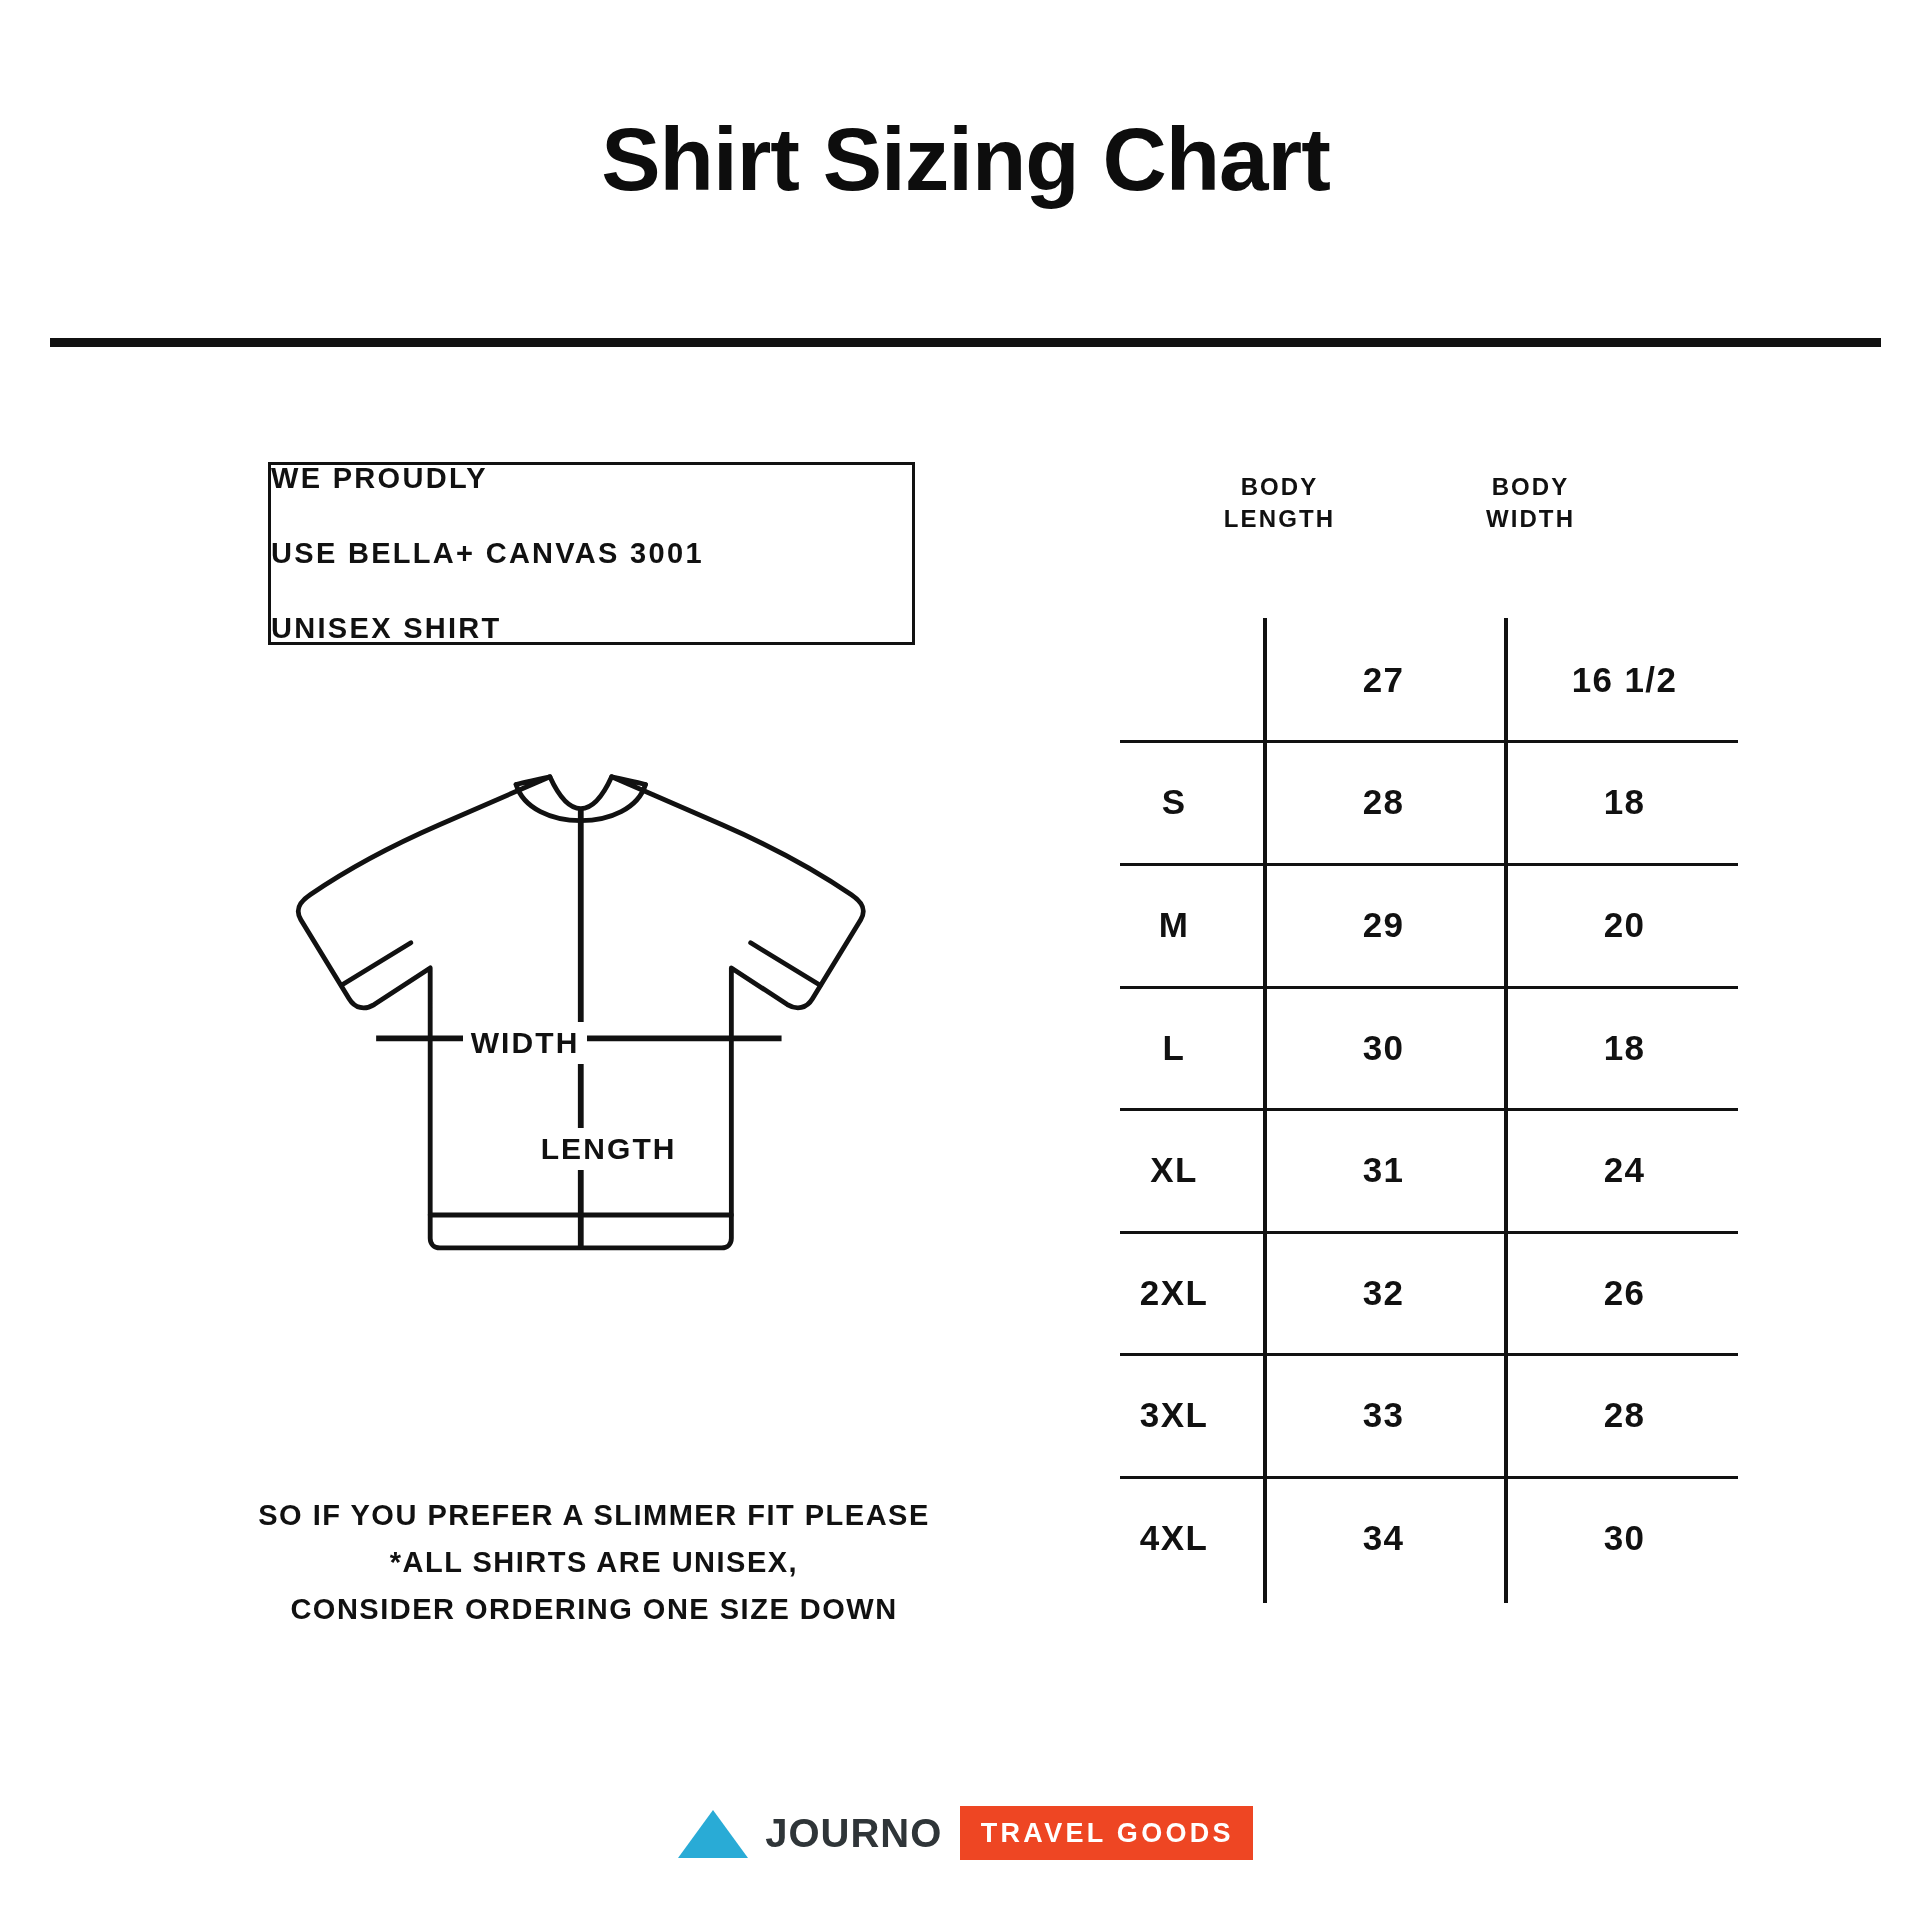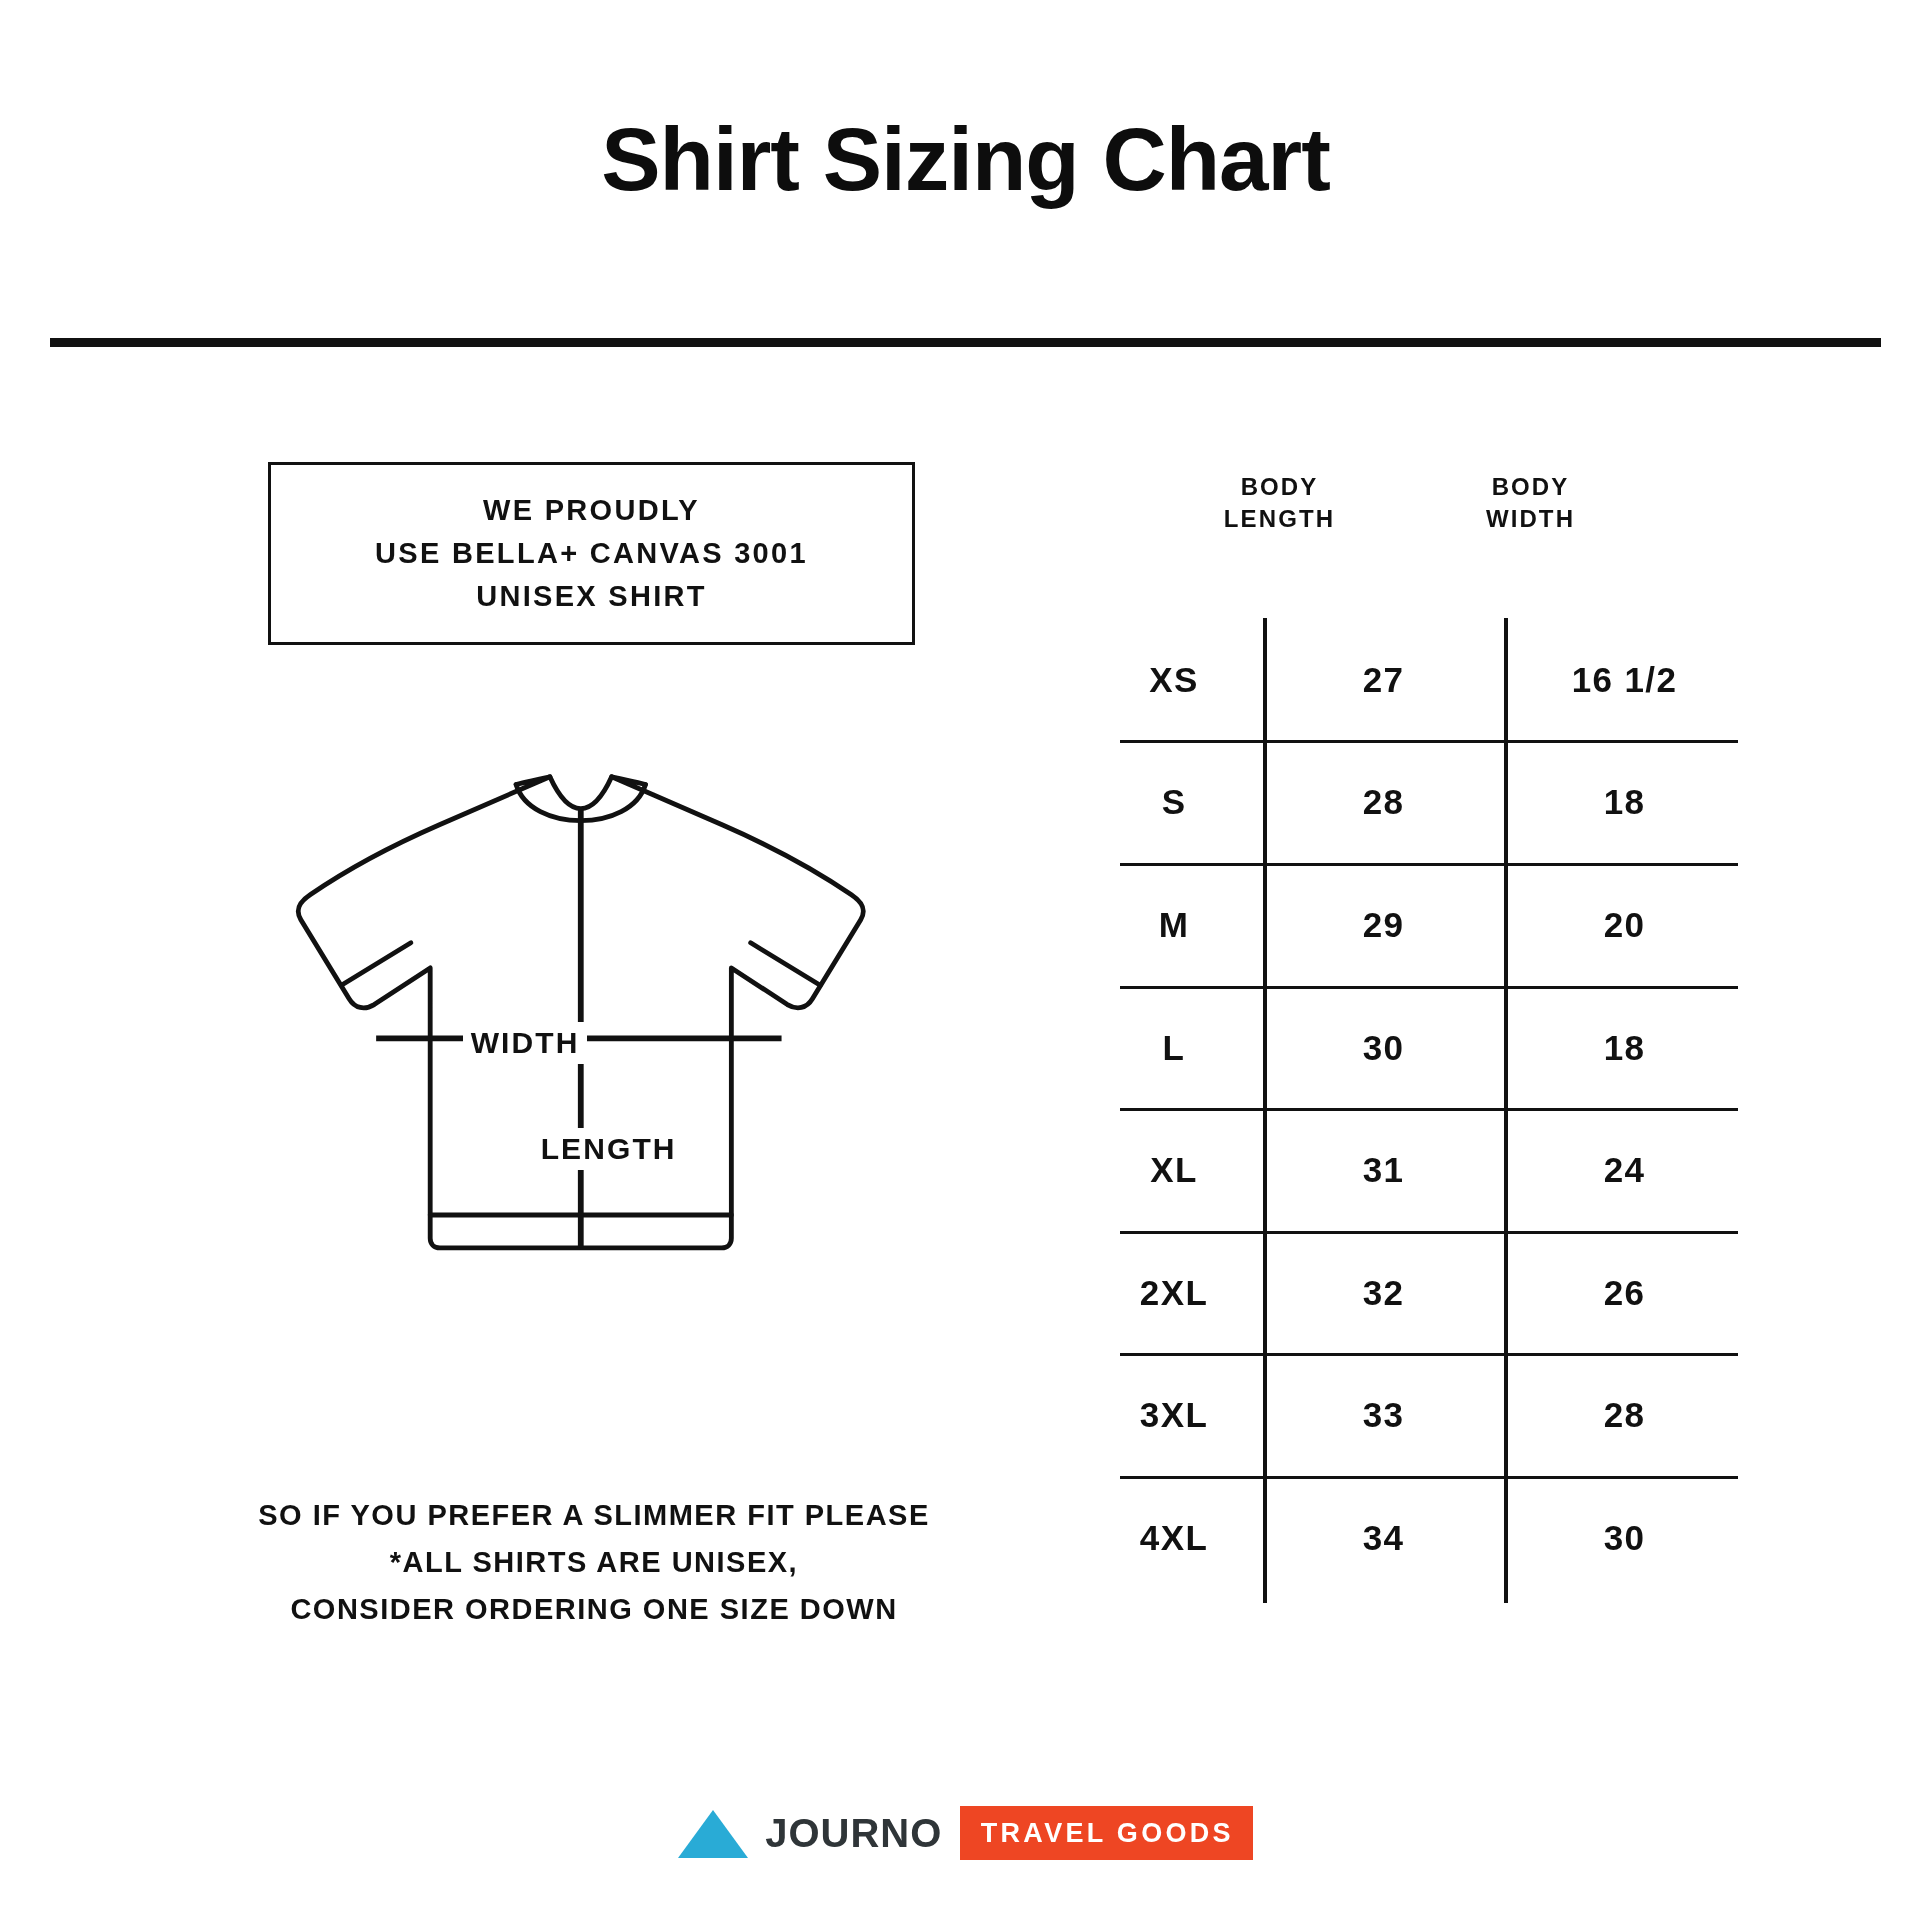--- a/index.html
+++ b/index.html
@@ -48,22 +48,23 @@
   .brand-box {
     position: absolute;
     top: 462px;
     left: 268px;
     width: 647px;
     height: 183px;
     border: 3.9px solid #111111;
     box-sizing: border-box;
     display: flex;
     flex-direction: column;
-    align-items: center;
+    align-items: flex-start;
     justify-content: center;
+    gap: 32px;
   }
   .brand-box .line {
     font-size: 29px;
     font-weight: bold;
     letter-spacing: 2.3px;
     line-height: 1.48;
     text-align: center;
     color: #111111;
   }
 
@@ -285,21 +286,20 @@
     </div>
     <div class="col-head wid">
       <div>BODY</div>
       <div>WIDTH</div>
     </div>
 
     <div class="vline v1"></div>
     <div class="vline v2"></div>
 
     <div class="row" style="top:147px">
-      <div class="cell size">XS</div>
       <div class="cell length">27</div>
       <div class="cell width">16 1/2</div>
     </div>
     <div class="row" style="top:269px">
       <div class="hline"></div>
       <div class="cell size">S</div>
       <div class="cell length">28</div>
       <div class="cell width">18</div>
     </div>
     <div class="row" style="top:392px">

